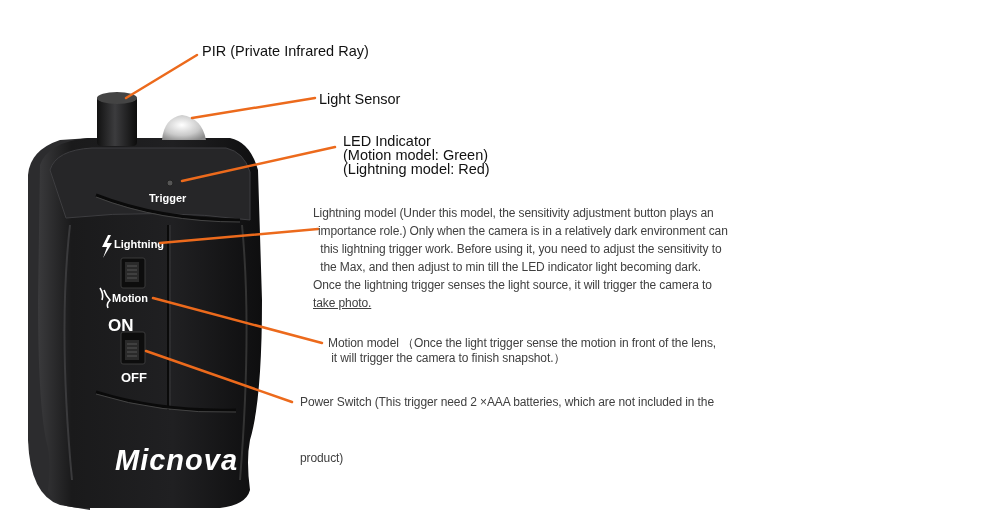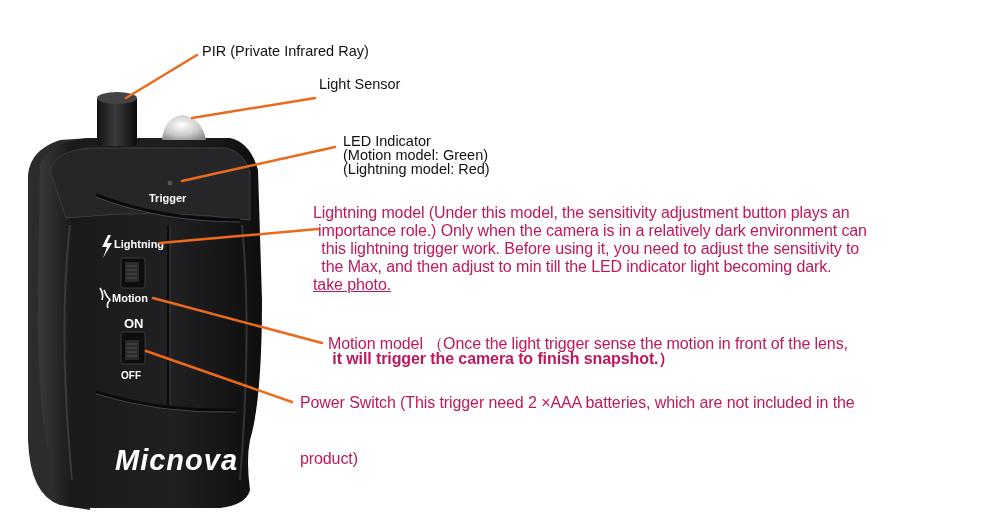--- a/index.html
+++ b/index.html
@@ -1,18 +1,18 @@
 <!DOCTYPE html>
 <html><head>
 <meta charset="utf-8">
 <style>
   html, body { margin:0; padding:0; }
   body { width:1000px; height:524px; background:#ffffff; position:relative; overflow:hidden; font-family:"Liberation Sans", sans-serif; color:#111; }
   .label { position:absolute; font-size:14.5px; line-height:14px; white-space:pre; color:#111; }
-  .desc { position:absolute; font-size:16px; line-height:18px; white-space:pre; color:#be185d; font-family:"Liberation Sans", sans-serif; letter-spacing:-0.1px; }
+  .desc { position:absolute; font-size:12px; line-height:18px; white-space:pre; color:#404040; font-family:"Liberation Sans", sans-serif; letter-spacing:-0.1px; }
   svg.leader { position:absolute; left:0; top:0; pointer-events:none; }
   .dev-text { position:absolute; color:#fff; font-weight:bold; font-family:"Liberation Sans", sans-serif; }
 </style>
 </head>
 <body>
 
 <div style="position:absolute;left:0;top:0;width:300px;height:524px;text-align:right;">
   <svg width="300" height="524" viewBox="0 0 300 524">
     <defs>
       <linearGradient id="body" x1="0" y1="0" x2="1" y2="0">
@@ -71,54 +71,55 @@
     <line x1="127" y1="356" x2="137" y2="356" stroke="#555"></line>
 
     <path d="M108 235 L102 247 L107 247 L103 258 L112 243 L107 243 L111 235 Z" fill="#fff"></path>
 
     <path d="M100 288 Q104 294 102 300 M104 290 Q106 296 110 300 Q106 304 108 308" stroke="#fff" stroke-width="1.6" fill="none"></path>
   </svg>
 
   <span class="dev-text" style="left:149px;top:192px;font-size:11px;">Trigger</span>
   <span class="dev-text" style="left:114px;top:238px;font-size:11px;">Lightning</span>
   <span class="dev-text" style="left:112px;top:292px;font-size:11px;">Motion</span>
-  <span class="dev-text" style="left:124px;top:316px;font-size:13px;">ON</span>
-  <span class="dev-text" style="left:121px;top:370px;font-size:10px;">OFF</span>
+  <span class="dev-text" style="left:108px;top:316px;font-size:17px;">ON</span>
+  <span class="dev-text" style="left:121px;top:370px;font-size:13px;">OFF</span>
   <span class="dev-text" style="left:115px;top:444px;font-size:29px;font-style:italic;letter-spacing:1px;">Micnova</span>
 </div>
 
 <svg class="leader" width="1000" height="524">
   <g stroke="#ec6a1c" stroke-width="2.5" fill="none" stroke-linecap="round">
     <line x1="126" y1="98" x2="197" y2="55"></line>
     <line x1="192" y1="118" x2="315" y2="98"></line>
     <line x1="182" y1="181" x2="335" y2="147"></line>
     <line x1="160" y1="243" x2="318" y2="229"></line>
     <line x1="153" y1="298" x2="322" y2="343"></line>
     <line x1="146" y1="351" x2="292" y2="402"></line>
   </g>
 </svg>
 
 <div class="label" style="left:202px;top:44px;">PIR (Private Infrared Ray)</div>
-<div class="label" style="left:319px;top:77px;">Light Sensor</div>
+<div class="label" style="left:319px;top:92px;">Light Sensor</div>
 
 <div style="position:absolute;left:343px;top:134px;">
   <div class="label" style="position:relative;">LED Indicator</div>
   <div class="label" style="position:relative;">(Motion model: Green)</div>
   <div class="label" style="position:relative;">(Lightning model: Red)</div>
 </div>
 
 <div style="position:absolute;left:313px;top:204px;">
   <div class="desc" style="position:relative;">Lightning model (Under this model, the sensitivity adjustment button plays an</div>
   <div class="desc" style="position:relative;left:5px;">importance role.) Only when the camera is in a relatively dark environment can</div>
   <div class="desc" style="position:relative;left:4px;"> this lightning trigger work. Before using it, you need to adjust the sensitivity to</div>
   <div class="desc" style="position:relative;left:4px;"> the Max, and then adjust to min till the LED indicator light becoming dark.</div>
+  <div class="desc" style="position:relative;">Once the lightning trigger senses the light source, it will trigger the camera to</div>
   <div class="desc" style="position:relative;text-decoration:underline;">take photo.</div>
 </div>
 
 <div style="position:absolute;left:328px;top:336px;">
   <div class="desc" style="position:relative;line-height:15px;">Motion model （Once the light trigger sense the motion in front of the lens,</div>
-  <div class="desc" style="position:relative;line-height:15px;font-weight:bold;"> it will trigger the camera to finish snapshot.）</div>
+  <div class="desc" style="position:relative;line-height:15px;"> it will trigger the camera to finish snapshot.）</div>
 </div>
 
 <div style="position:absolute;left:300px;top:395px;">
   <div class="desc" style="position:relative;line-height:15px;">Power Switch (This trigger need 2 ×AAA batteries, which are not included in the</div>
   <div class="desc" style="position:relative;line-height:15px;margin-top:41px;">product)</div>
 </div>
 
 </body></html>

